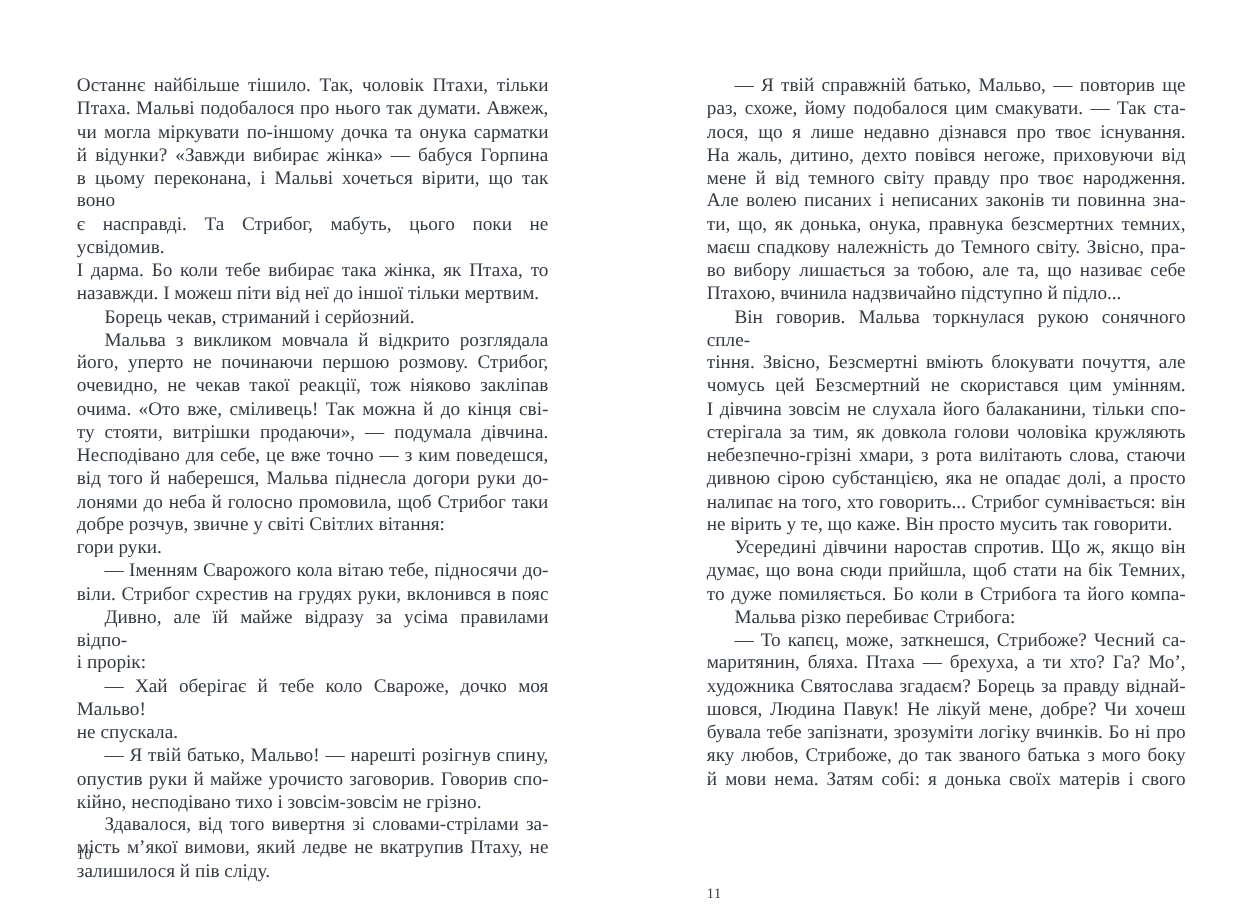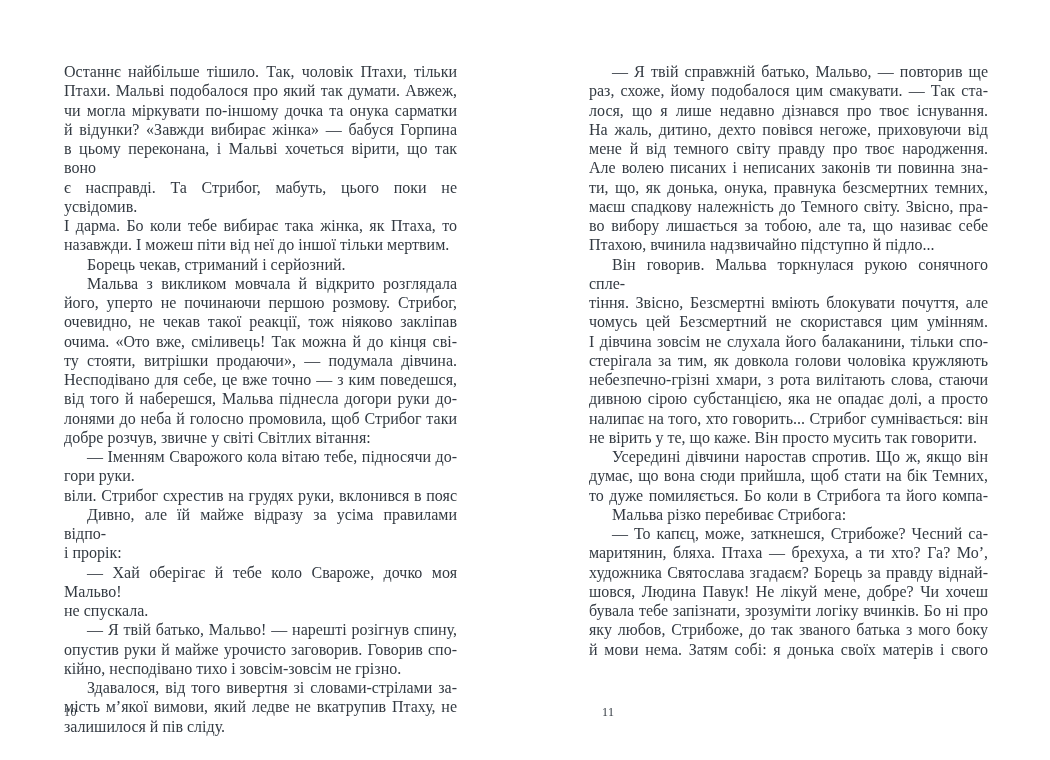--- a/index.html
+++ b/index.html
@@ -30,48 +30,48 @@
   .line.para-end { text-align-last: left; }
   .line.indent   { text-indent: 23px; }
   .page-number {
     position: absolute;
     top: 705px;
     font-size: 12px;
     text-align: left;
     letter-spacing: 0.5px;
   }
   .page-number.left  { left: 64px;  width: 393px; }
-  .page-number.right { left: 602px; width: 399px; }
+  .page-number.right { left: 589px; width: 399px; margin-top: 32px; }
 </style>
 </head>
 <body style="background: rgb(255, 255, 255); color: rgb(51, 58, 66);">
 
 <div>
   <section>
     <div class="page-text left">
         <div class="line">Останнє найбільше тішило. Так, чоловік Птахи, тільки</div>
-        <div class="line">Птахи. Мальві подобалося про який так думати. Авжеж,</div>
+        <div class="line">Птаха. Мальві подобалося про нього так думати. Авжеж,</div>
         <div class="line">чи могла міркувати по-іншому дочка та онука сарматки</div>
         <div class="line">й відунки? «Завжди вибирає жінка» — бабуся Горпина</div>
         <div class="line">в цьому переконана, і Мальві хочеться вірити, що так воно</div>
         <div class="line">є насправді. Та Стрибог, мабуть, цього поки не усвідомив.</div>
         <div class="line">І дарма. Бо коли тебе вибирає така жінка, як Птаха, то</div>
         <div class="line para-end">назавжди. І можеш піти від неї до іншої тільки мертвим.</div>
         <div class="line indent para-end">Борець чекав, стриманий і серйозний.</div>
         <div class="line indent">Мальва з викликом мовчала й відкрито розглядала</div>
         <div class="line">його, уперто не починаючи першою розмову. Стрибог,</div>
         <div class="line">очевидно, не чекав такої реакції, тож ніяково закліпав</div>
         <div class="line">очима. «Ото вже, сміливець! Так можна й до кінця сві-</div>
         <div class="line">ту стояти, витрішки продаючи», — подумала дівчина.</div>
         <div class="line">Несподівано для себе, це вже точно — з ким поведешся,</div>
         <div class="line">від того й наберешся, Мальва піднесла догори руки до-</div>
         <div class="line">лонями до неба й голосно промовила, щоб Стрибог таки</div>
         <div class="line para-end">добре розчув, звичне у світі Світлих вітання:</div>
+        <div class="line para-end">гори руки.</div>
         <div class="line indent">— Іменням Сварожого кола вітаю тебе, підносячи до-</div>
-        <div class="line para-end">гори руки.</div>
         <div class="line">віли. Стрибог схрестив на грудях руки, вклонився в пояс</div>
         <div class="line indent">Дивно, але їй майже відразу за усіма правилами відпо-</div>
         <div class="line para-end">і прорік:</div>
         <div class="line indent para-end">— Хай оберігає й тебе коло Свароже, дочко моя Мальво!</div>
         <div class="line para-end">не спускала.</div>
         <div class="line indent">— Я твій батько, Мальво! — нарешті розігнув спину,</div>
         <div class="line">опустив руки й майже урочисто заговорив. Говорив спо-</div>
         <div class="line para-end">кійно, несподівано тихо і зовсім-зовсім не грізно.</div>
         <div class="line indent">Здавалося, від того вивертня зі словами-стрілами за-</div>
         <div class="line">мість м’якої вимови, який ледве не вкатрупив Птаху, не</div>

